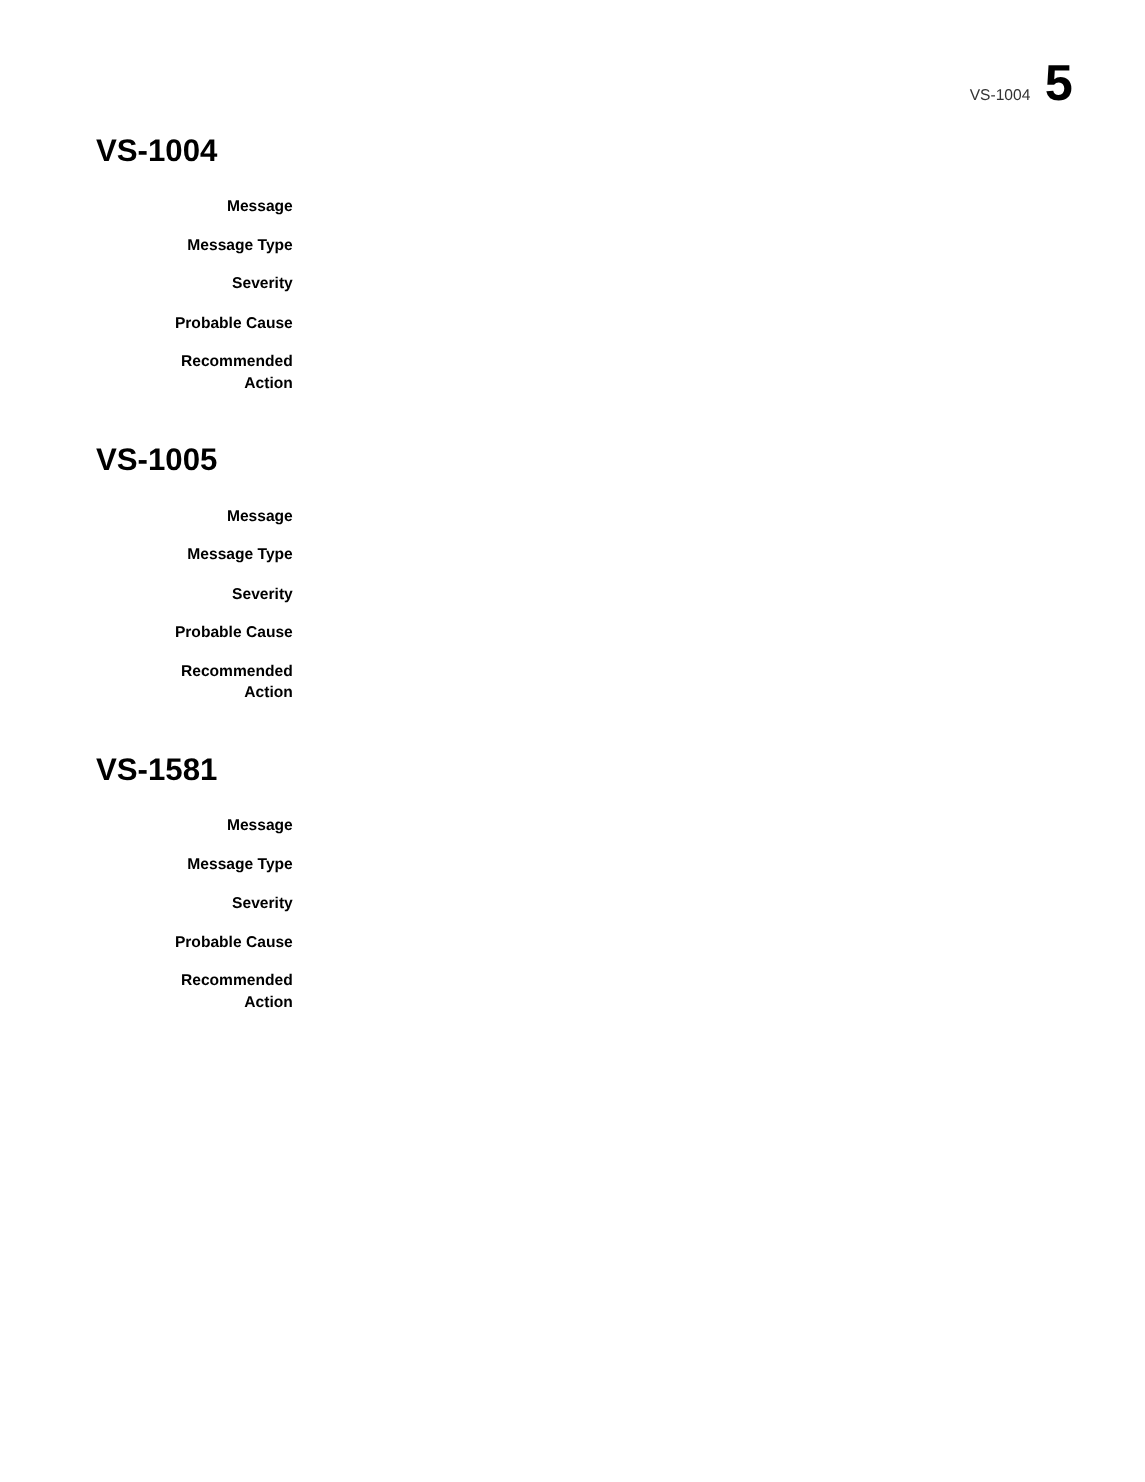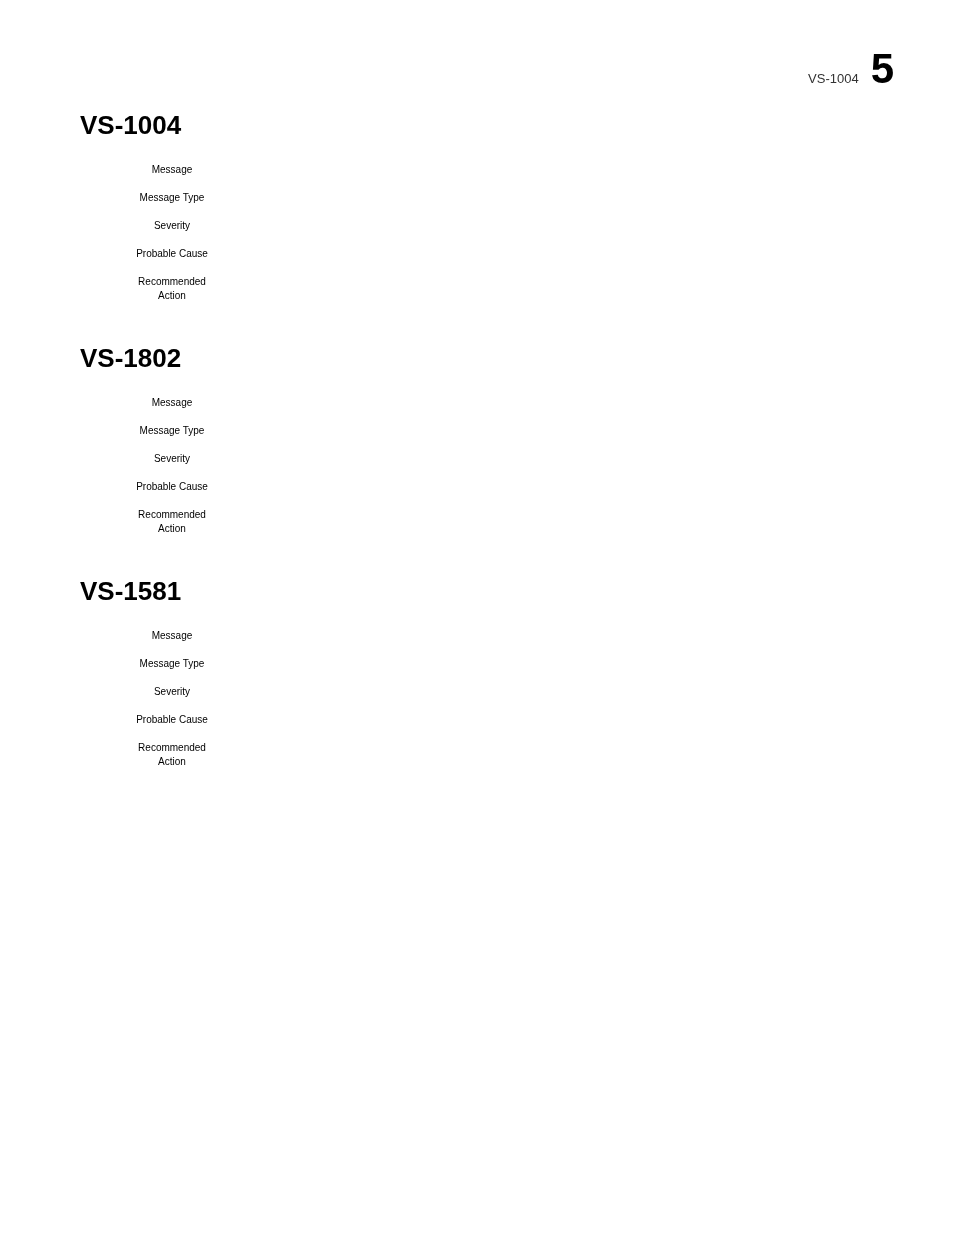--- a/index.html
+++ b/index.html
@@ -56,25 +56,25 @@
       color: #000;
     }
 
     .field-row {
       display: flex;
       margin-bottom: 14px;
       padding-left: 20px;
     }
 
     .field-label {
-      font-size: 10px;
-      font-weight: normal;
+      font-size: 13px;
+      font-weight: bold;
       color: #000;
       min-width: 160px;
-      text-align: center;
+      text-align: right;
       padding-right: 16px;
       line-height: 1.4;
     }
 
     .field-value {
       font-size: 13px;
       color: #000;
       flex: 1;
     }
   </style>
@@ -104,21 +104,21 @@
       <div class="field-row">
         <div class="field-label">Probable Cause</div>
         <div class="field-value"></div>
       </div>
       <div class="field-row">
         <div class="field-label">Recommended<br>Action</div>
         <div class="field-value"></div>
       </div>
     </div>
     <div class="section">
-      <div class="section-title">VS-1802</div>
+      <div class="section-title">VS-1005</div>
       <div class="field-row">
         <div class="field-label">Message</div>
         <div class="field-value"></div>
       </div>
       <div class="field-row">
         <div class="field-label">Message Type</div>
         <div class="field-value"></div>
       </div>
       <div class="field-row">
         <div class="field-label">Severity</div>

